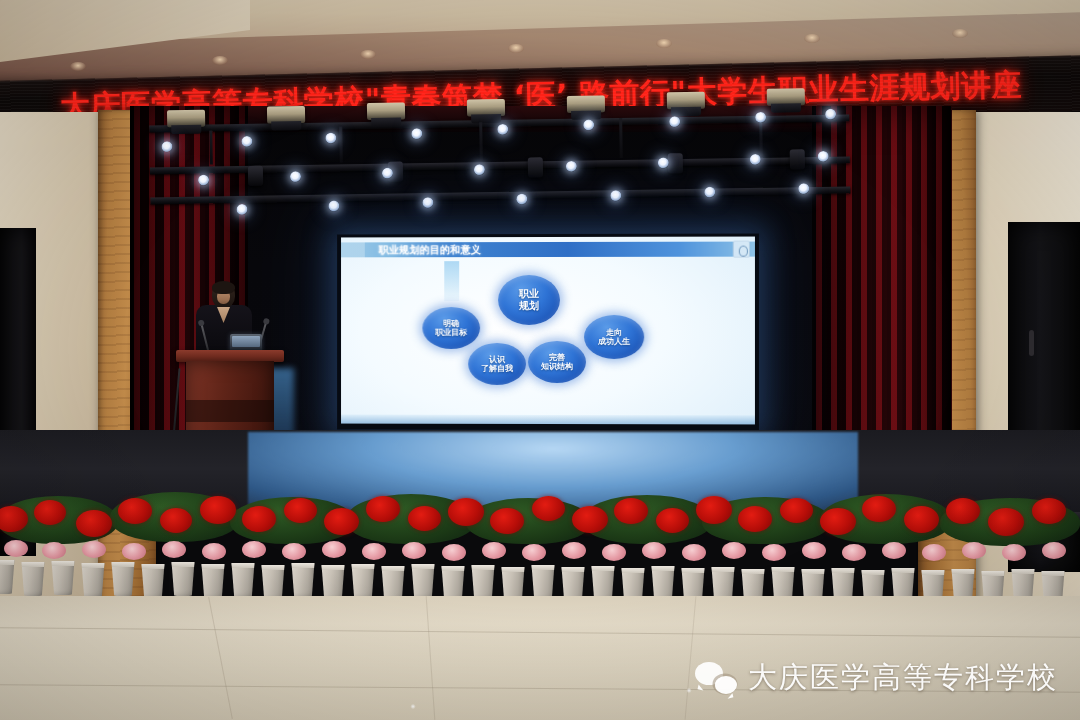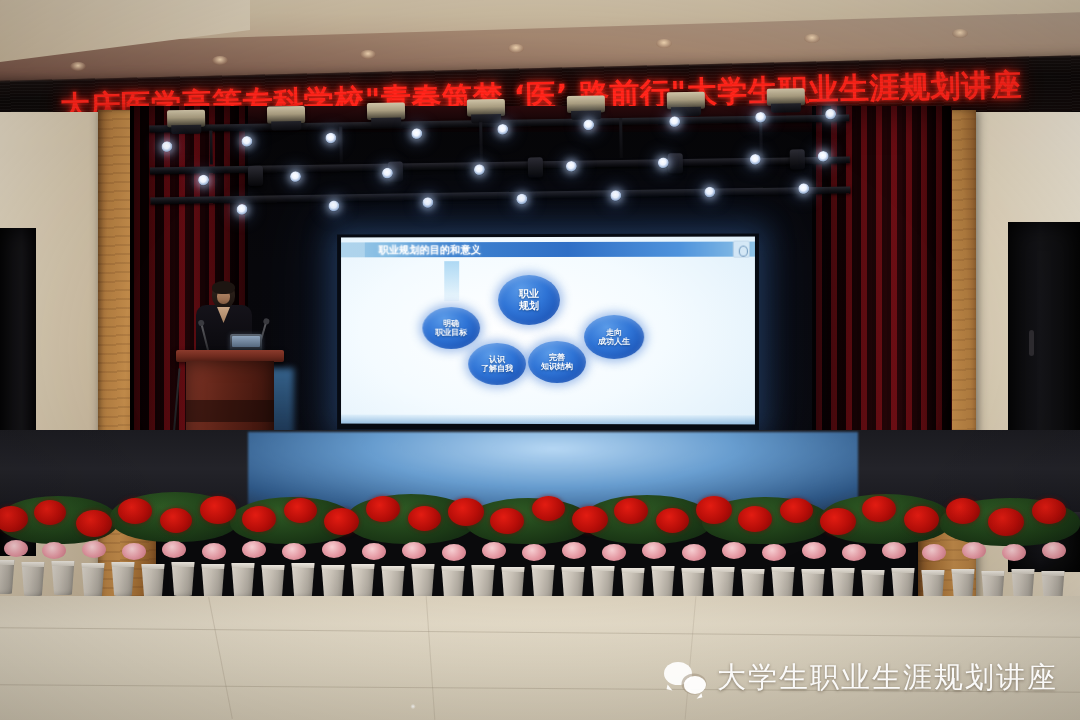--- a/index.html
+++ b/index.html
@@ -695,17 +695,17 @@
     <div class="tile-line" style="left:690px; top:0; width:1px; height:124px; background:rgba(150,138,118,.22); transform:rotate(5deg);"></div>
     <div class="floor-speck" style="left:410px; top:108px;"></div>
     <div class="floor-speck" style="left:686px; top:92px;"></div>
   </div>
 
   <div class="watermark">
     <div class="wechat-icon">
       <div class="big"></div>
       <div class="sm"></div>
     </div>
-    <div class="wm-text">大学生职业生涯规划讲座</div>
+    <div class="wm-text">大庆医学高等专科学校</div>
   </div>
 
   <div class="vignette"></div>
 </div>
 
 </body></html>

